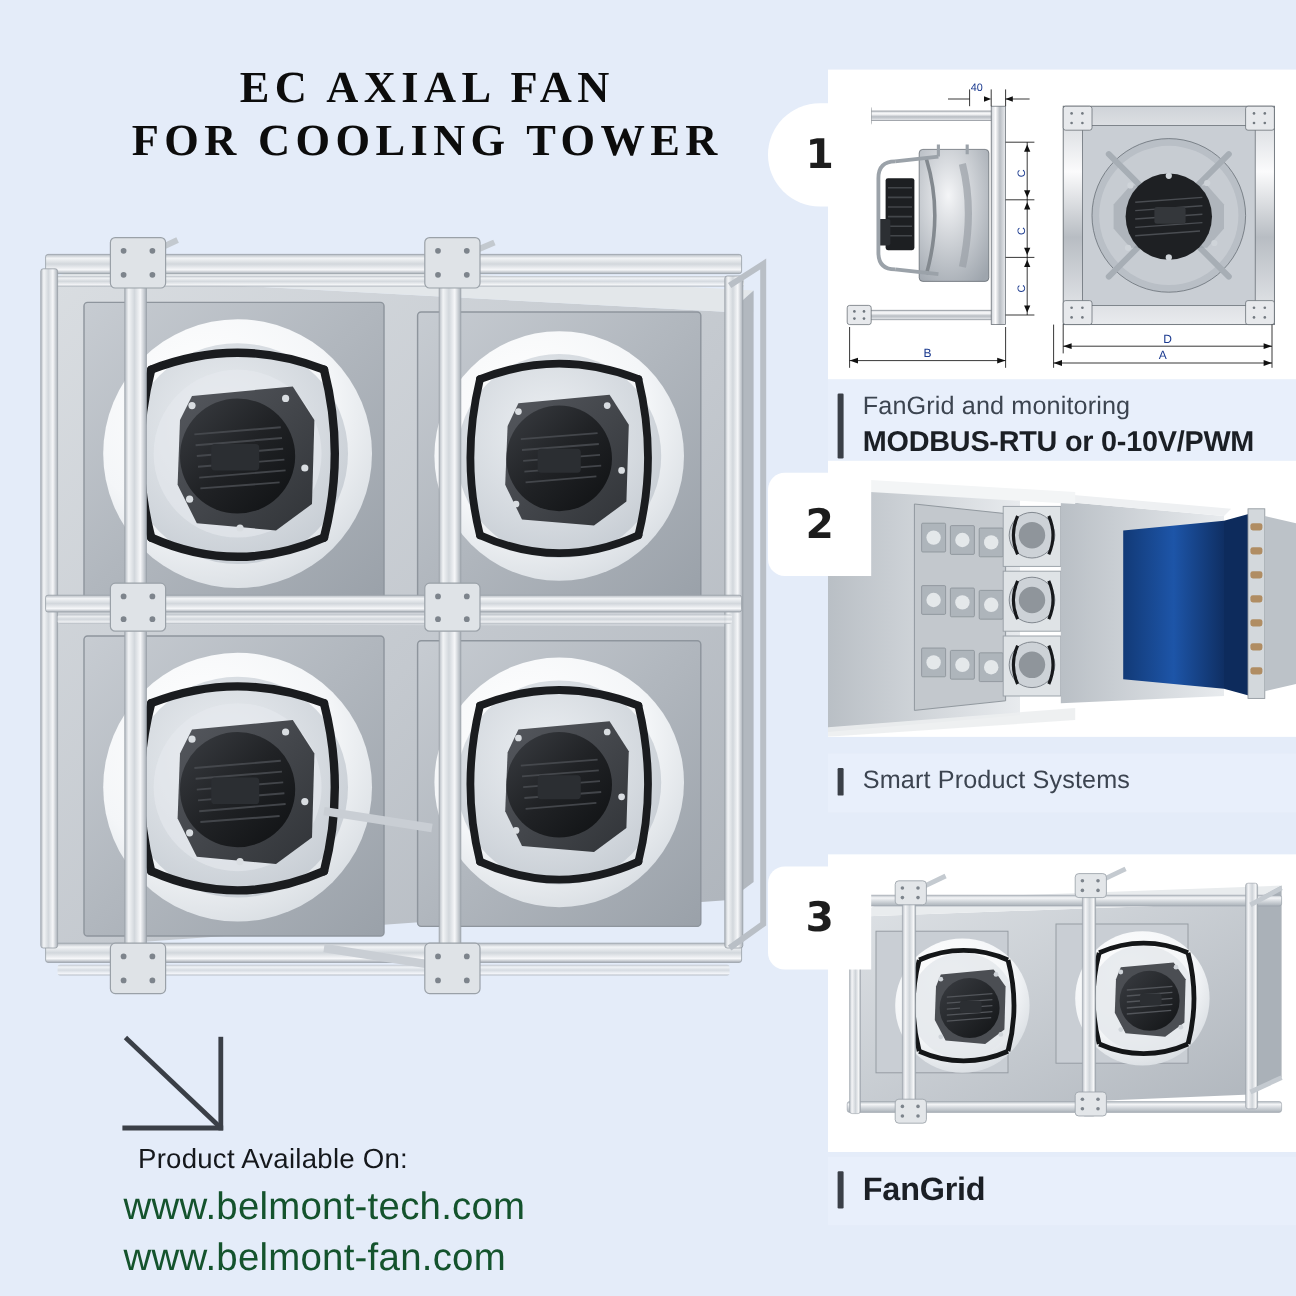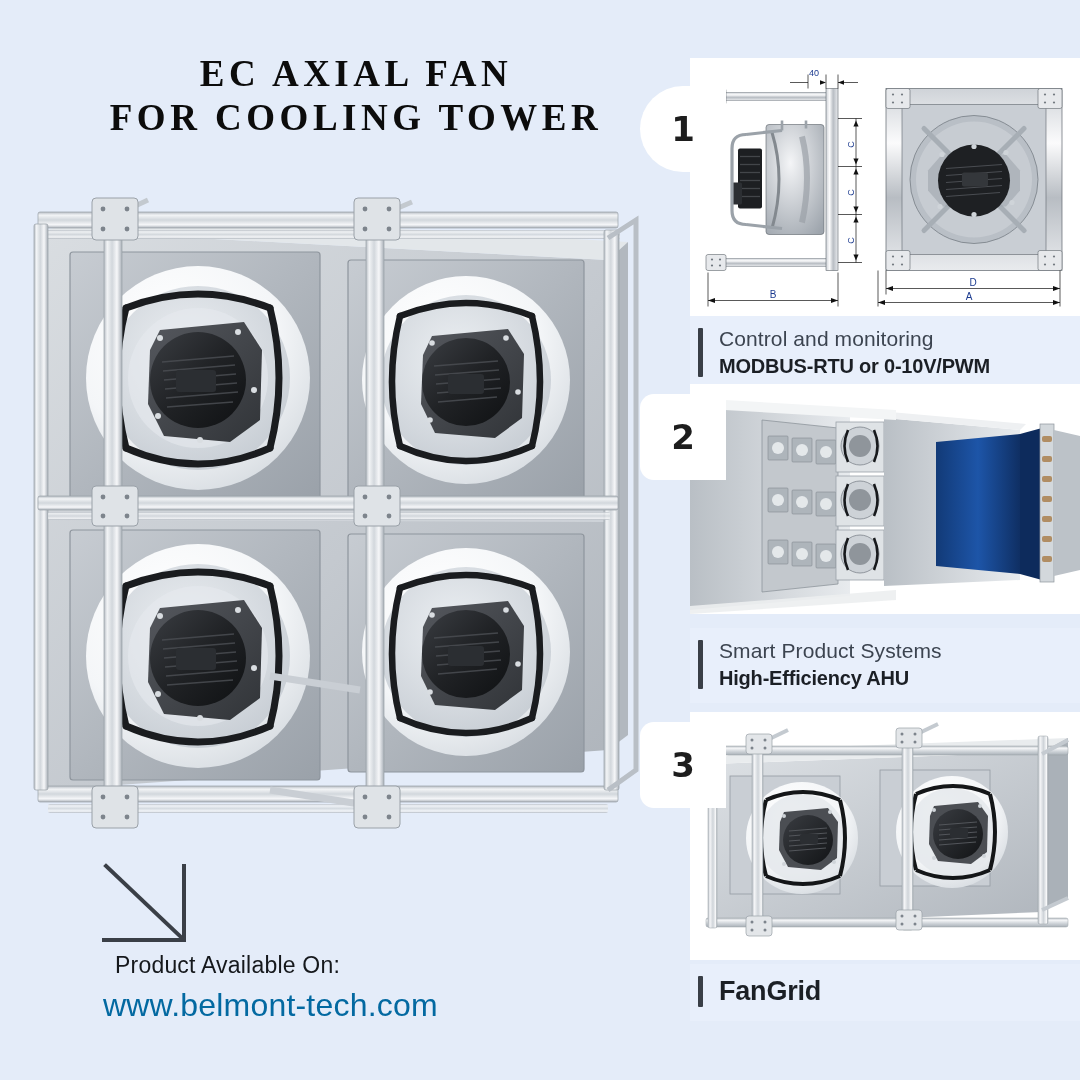--- a/index.html
+++ b/index.html
@@ -37,21 +37,21 @@
   
   .arrow-mark{position:absolute;left:100px;top:860px;width:100px;height:95px;}
   .arrow-mark svg{display:block;width:100%;height:100%;}
   .footer{
     position:absolute;left:103px;top:952px;width:540px;
   }
   .footer .avail{
     font-size:23px;color:#15181c;letter-spacing:.2px;margin:0 0 6px 12px;
   }
   .footer .url{
-    font-size:32px;color:#0369a1;letter-spacing:.2px;line-height:1.30;
+    font-size:32px;color:#14532d;letter-spacing:.2px;line-height:1.30;
   }
 
   
   .rcol{position:absolute;left:636px;top:0;width:444px;height:1080px;}
 
   .feature{position:absolute;left:0;width:444px;}
   .card{
     position:absolute;left:54px;top:0;width:390px;
     background:#ffffff;overflow:hidden;
   }
@@ -76,21 +76,21 @@
   }
   .cap-bar{
     width:5px;background:#3a3f47;margin:2px 16px 2px 8px;flex:0 0 5px;border-radius:1px;
   }
   .cap-txt{flex:1 1 auto;}
   .cap-sub{
     font-size:21px;color:#3c4450;line-height:1.28;letter-spacing:.1px;
     white-space:nowrap;
   }
   .cap-main{
-    font-size:20px;font-weight:800;color:#1b1f25;line-height:1.25;
+    font-size:24px;font-weight:800;color:#1b1f25;line-height:1.25;
     letter-spacing:-.2px;white-space:nowrap;margin-top:1px;
   }
   .cap-main.solo{font-size:27px;}
 </style>
 </head>
 <body>
 
 <div class="page">
 
   <div class="title-block">
@@ -328,20 +328,21 @@
         <line x1="6" y1="6" x2="82" y2="78"></line>
         <line x1="84" y1="6" x2="84" y2="80"></line>
         <line x1="4" y1="80" x2="84" y2="80"></line>
       </g>
     </svg>
   </div>
 
   <div class="footer">
     <div class="avail">Product Available On:</div>
     <div class="url">www.belmont-tech.com</div>
+    <div class="url">www.belmont-fan.com</div>
   </div>
 
   <div class="rcol">
 
     <div class="feature" style="top:58px;">
       <div class="badge pill" style="top:28px;">1</div>
       <div class="card" style="height:263px;">
         <svg viewBox="0 0 390 254" xmlns="http://www.w3.org/2000/svg">
           <defs>
             <linearGradient id="tdAl" x1="0" y1="0" x2="0" y2="1">
@@ -524,21 +525,21 @@
                 <path d="M188 240 l7 -2.4 v4.8 Z"></path>
                 <path d="M370 240 l-7 -2.4 v4.8 Z"></path>
               </g>
             <text x="279" y="237" font-family="'Liberation Sans',sans-serif" font-size="10" fill="#1b3a8f" text-anchor="middle">A</text>
           </g>
         </svg>
       </div>
       <div class="caption" style="top:258px;">
         <div class="cap-bar"></div>
         <div class="cap-txt">
-          <div class="cap-sub">Control and monitoring</div>
+          <div class="cap-sub">FanGrid and monitoring</div>
           <div class="cap-main">MODBUS-RTU or 0-10V/PWM</div>
         </div>
       </div>
     </div>
 
     <div class="feature" style="top:384px;">
       <div class="badge tab" style="top:10px;">2</div>
       <div class="card" style="height:230px;">
         <svg viewBox="0 0 390 230" xmlns="http://www.w3.org/2000/svg">
           <defs>
@@ -636,21 +637,20 @@
           <path d="M364 46 L390 52 L390 186 L364 192 Z" fill="#bcc2c8"></path>
 
           <path d="M0 14 L206 26 L206 36 L0 24 Z" fill="#f3f5f6"></path>
           <path d="M0 222 L206 206 L206 216 L0 230 Z" fill="#eceef0" opacity=".9"></path>
         </svg>
       </div>
       <div class="caption" style="top:244px;">
         <div class="cap-bar"></div>
         <div class="cap-txt">
           <div class="cap-sub">Smart Product Systems</div>
-          <div class="cap-main">High-Efficiency AHU</div>
         </div>
       </div>
     </div>
 
     <div class="feature" style="top:712px;">
       <div class="badge tab" style="top:10px;">3</div>
       <div class="card" style="height:248px;">
         <svg viewBox="0 0 390 248" xmlns="http://www.w3.org/2000/svg">
           <defs>
             <linearGradient id="fgAl" x1="0" y1="0" x2="1" y2="0">

